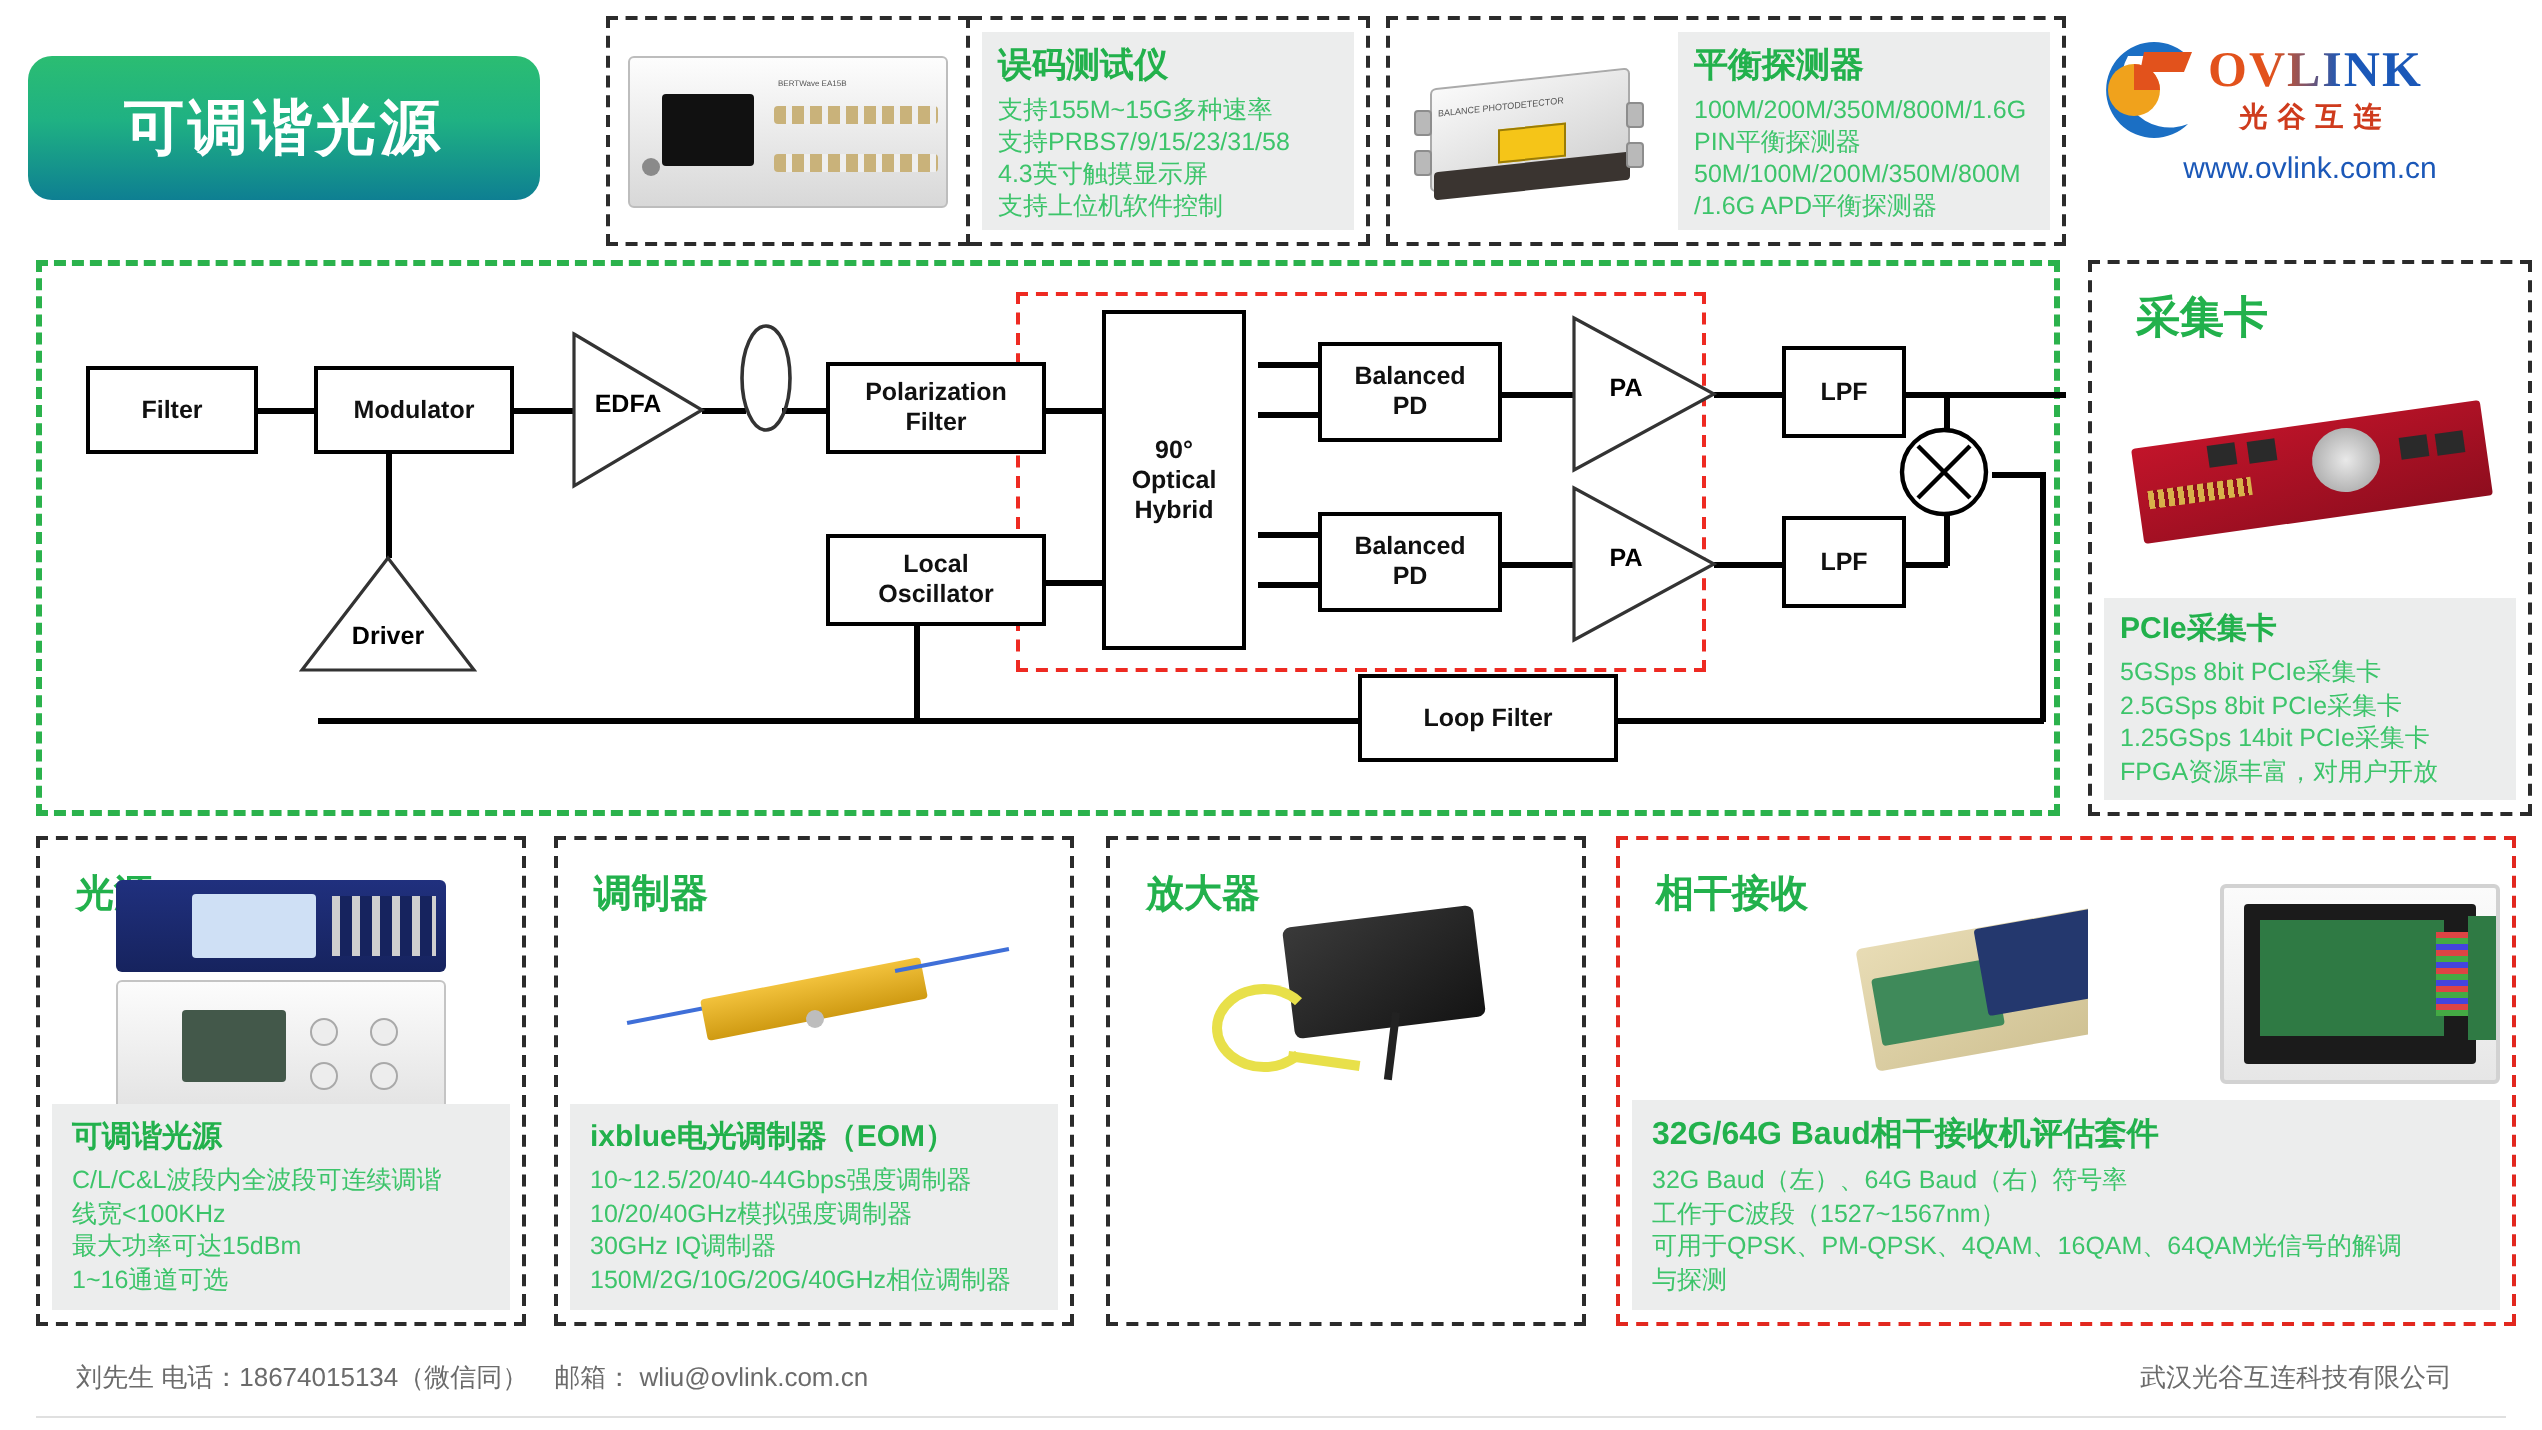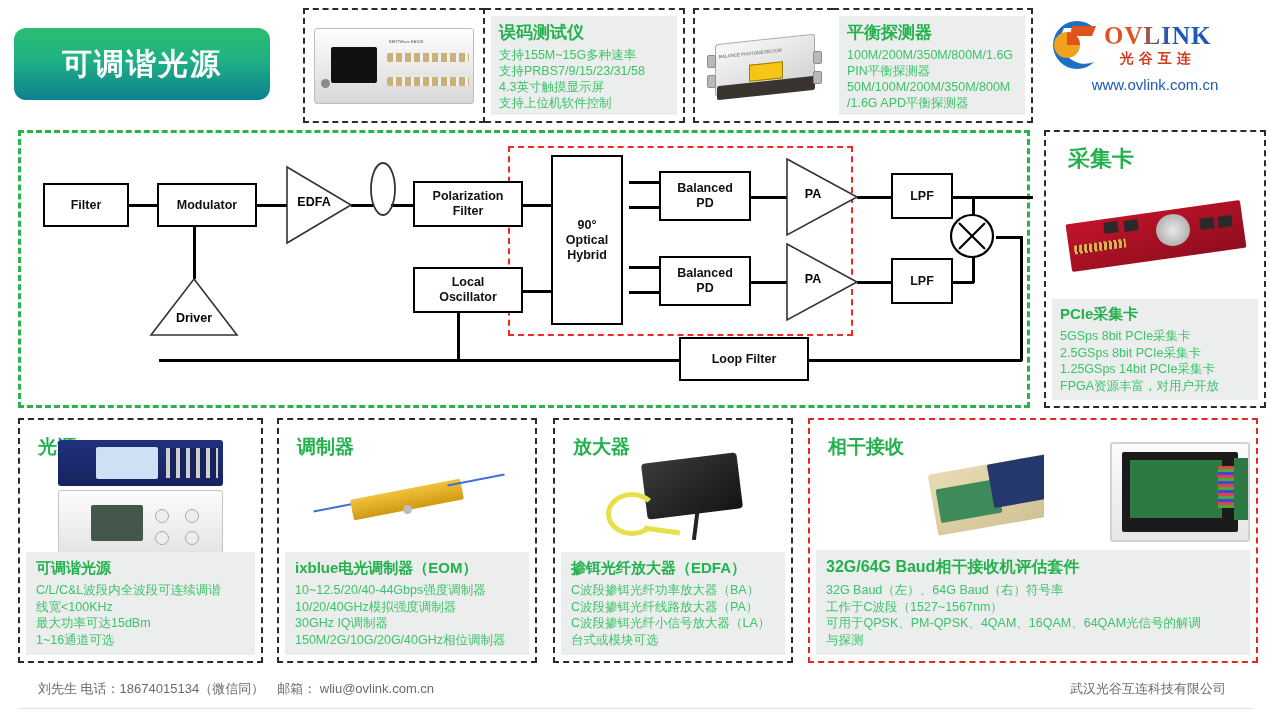--- a/index.html
+++ b/index.html
@@ -419,27 +419,20 @@
   <div class="prod" style="left:553px; top:418px; width:240px; height:245px;">
     <div class="prod-head">放大器</div>
     <div class="prod-photos" style="height:140px;">
       <div class="edfa-img ph">
         <div class="blk"></div>
           <div class="yc"></div>
           <div class="ytail"></div>
           <div class="cab"></div>
       </div>
     </div>
-    <div class="prod-text">
-      <div class="prod-name">掺铒光纤放大器（EDFA）</div>
-      <div class="prod-spec">C波段掺铒光纤功率放大器（BA）</div>
-      <div class="prod-spec">C波段掺铒光纤线路放大器（PA）</div>
-      <div class="prod-spec">C波段掺铒光纤小信号放大器（LA）</div>
-      <div class="prod-spec">台式或模块可选</div>
-    </div>
   </div>
 
   <div class="prod red" style="left:808px; top:418px; width:450px; height:245px;">
     <div class="prod-head">相干接收</div>
     <div class="prod-photos" style="height:128px; justify-content:flex-start; padding-left:108px; gap:66px;">
       <div class="coh1 ph">
         <div class="pcb"></div>
           <div class="grn"></div>
           <div class="blu"></div>
       </div>

